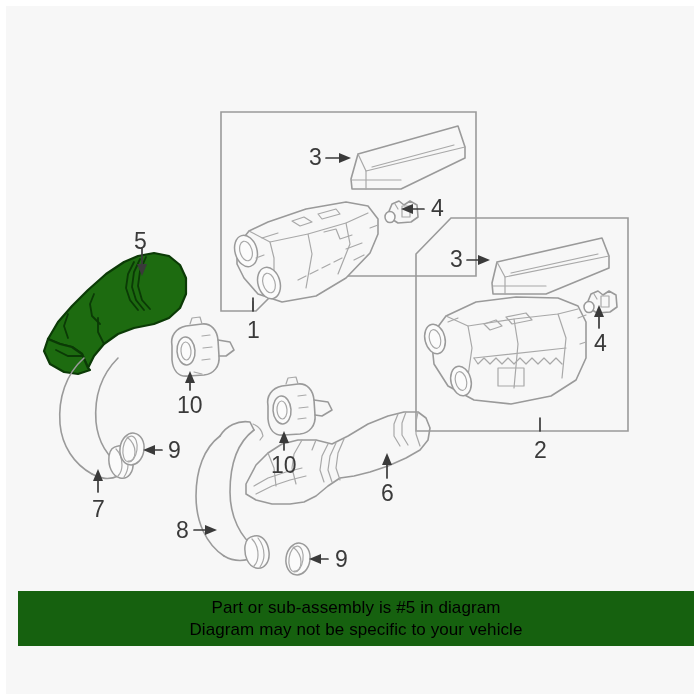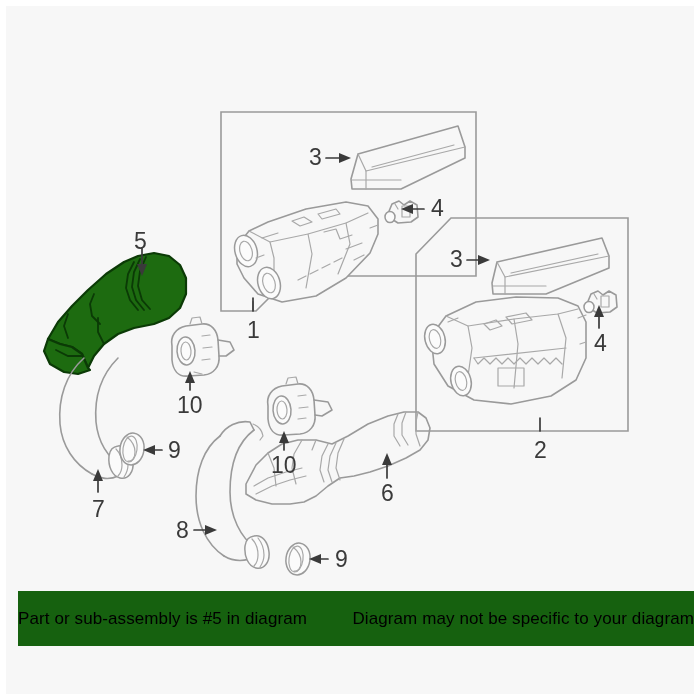--- a/index.html
+++ b/index.html
@@ -32,23 +32,23 @@
   }
   #banner{
     position:absolute;
     left:12px;
     top:585px;
     width:676px;
     height:55px;
     background:#16610f;
     box-sizing:border-box;
     display:flex;
-    flex-direction:row;
+    flex-direction:column;
     align-items:center;
-    justify-content:space-between;
+    justify-content:center;
     text-align:center;
   }
   #banner .line{
     font-family:"Liberation Sans", sans-serif;
     font-size:17px;
     color:#000000;
     line-height:1.28;
     letter-spacing:0.1px;
   }
 </style>
@@ -322,16 +322,16 @@
   <span class="callout-label" style="left:375px;top:476px;">6</span>
   <span class="callout-label" style="left:86px;top:492px;">7</span>
   <span class="callout-label" style="left:170px;top:513px;">8</span>
   <span class="callout-label" style="left:162px;top:433px;">9</span>
   <span class="callout-label" style="left:329px;top:542px;">9</span>
   <span class="callout-label" style="left:171px;top:388px;">10</span>
   <span class="callout-label" style="left:265px;top:448px;">10</span>
 
   <div id="banner">
     <div class="line">Part or sub-assembly is #5 in diagram</div>
-    <div class="line">Diagram may not be specific to your diagram</div>
+    <div class="line">Diagram may not be specific to your vehicle</div>
   </div>
 
 </div>
 
 </body></html>

